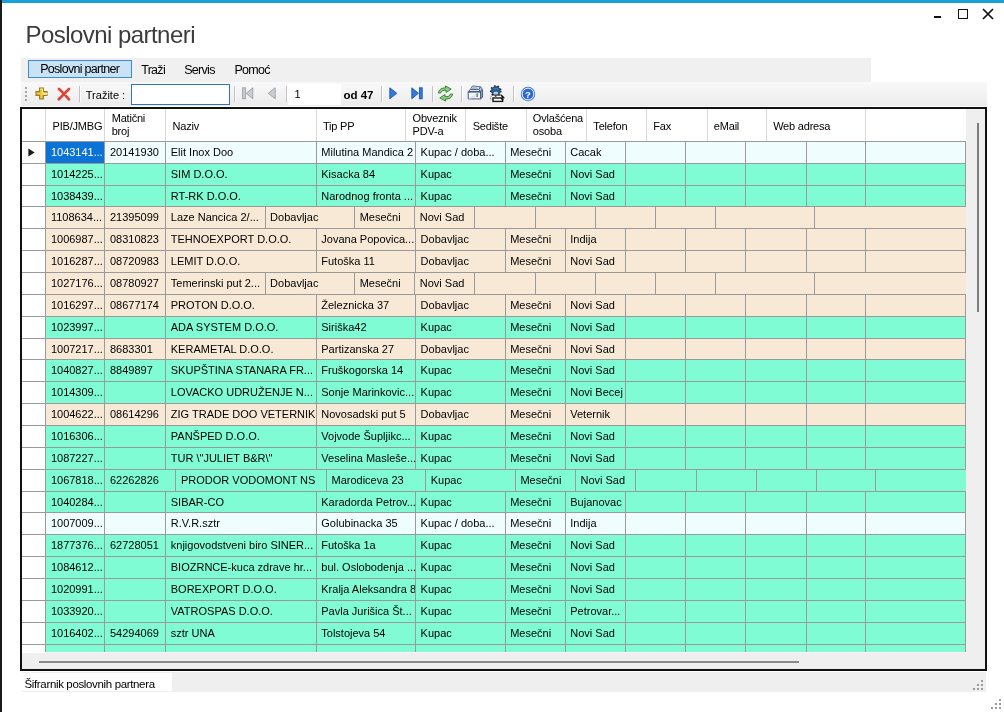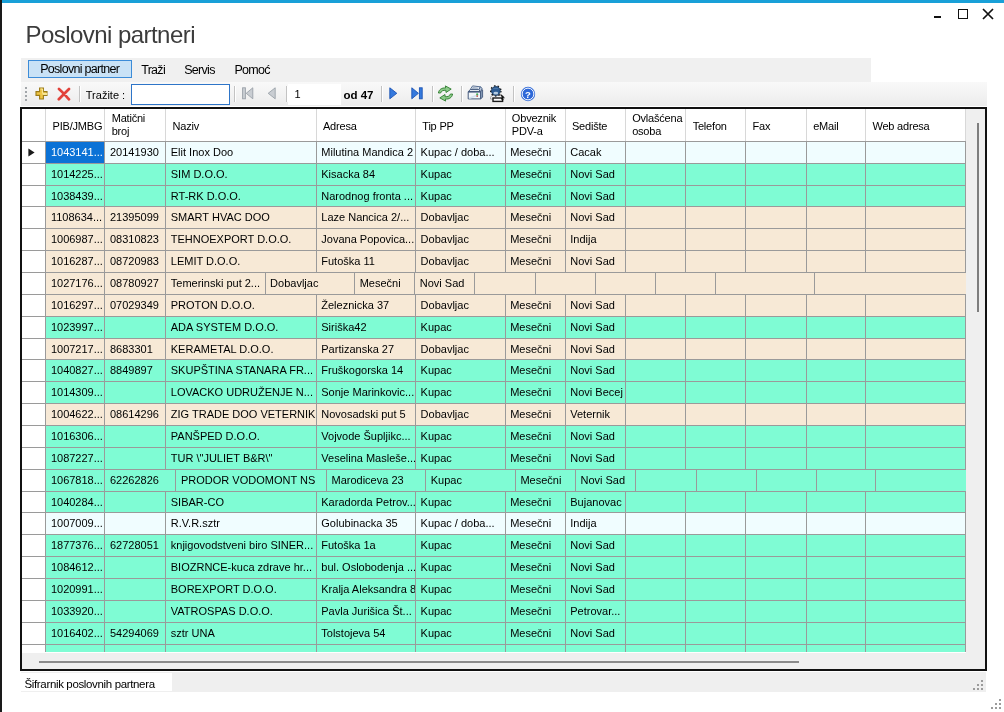--- a/index.html
+++ b/index.html
@@ -144,23 +144,20 @@
 <div id="ghead">
       <div class="hc" style="width:24.4px"></div>
       <div class="hc" style="width:59.1px">
         <span class="">PIB/JMBG</span>
       </div>
       <div class="hc" style="width:60.8px">
         <span class="h2">Matični<br>broj</span>
       </div>
       <div class="hc" style="width:150.5px">
         <span class="">Naziv</span>
-      </div>
-      <div class="hc" style="width:99.3px">
-        <span class="">Adresa</span>
       </div>
       <div class="hc" style="width:89.6px">
         <span class="">Tip PP</span>
       </div>
       <div class="hc" style="width:60.1px">
         <span class="h2">Obveznik<br>PDV-a</span>
       </div>
       <div class="hc" style="width:60.2px">
         <span class="">Sedište</span>
       </div>
@@ -227,21 +224,20 @@
         <div class="c" style="width:60.5px"></div>
         <div class="c" style="width:59.9px"></div>
         <div class="c" style="width:60.6px"></div>
         <div class="c" style="width:59.3px"></div>
         <div class="c" style="width:99.3px"></div>
       </div>
       <div class="row" style="background:#f7e9d6">
         <div class="rh"></div>
         <div class="c" style="width:59.1px">1108634...</div>
         <div class="c" style="width:60.8px">21395099</div>
-        <div class="c" style="width:150.5px">SMART HVAC DOO</div>
         <div class="c" style="width:99.3px">Laze Nancica 2/...</div>
         <div class="c" style="width:89.6px">Dobavljac</div>
         <div class="c" style="width:60.1px">Mesečni</div>
         <div class="c" style="width:60.2px">Novi Sad</div>
         <div class="c" style="width:60.5px"></div>
         <div class="c" style="width:59.9px"></div>
         <div class="c" style="width:60.6px"></div>
         <div class="c" style="width:59.3px"></div>
         <div class="c" style="width:99.3px"></div>
       </div>
@@ -285,21 +281,21 @@
         <div class="c" style="width:60.2px">Novi Sad</div>
         <div class="c" style="width:60.5px"></div>
         <div class="c" style="width:59.9px"></div>
         <div class="c" style="width:60.6px"></div>
         <div class="c" style="width:59.3px"></div>
         <div class="c" style="width:99.3px"></div>
       </div>
       <div class="row" style="background:#f7e9d6">
         <div class="rh"></div>
         <div class="c" style="width:59.1px">1016297...</div>
-        <div class="c" style="width:60.8px">07029349</div>
+        <div class="c" style="width:60.8px">08677174</div>
         <div class="c" style="width:150.5px">PROTON D.O.O.</div>
         <div class="c" style="width:99.3px">Železnicka 37</div>
         <div class="c" style="width:89.6px">Dobavljac</div>
         <div class="c" style="width:60.1px">Mesečni</div>
         <div class="c" style="width:60.2px">Novi Sad</div>
         <div class="c" style="width:60.5px"></div>
         <div class="c" style="width:59.9px"></div>
         <div class="c" style="width:60.6px"></div>
         <div class="c" style="width:59.3px"></div>
         <div class="c" style="width:99.3px"></div>

